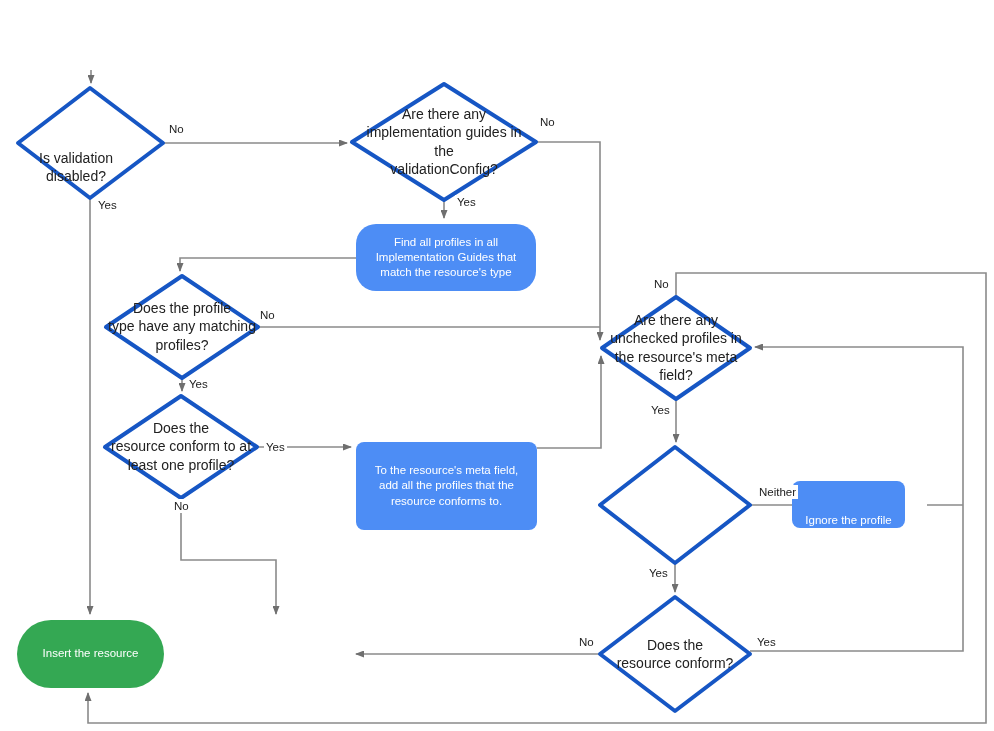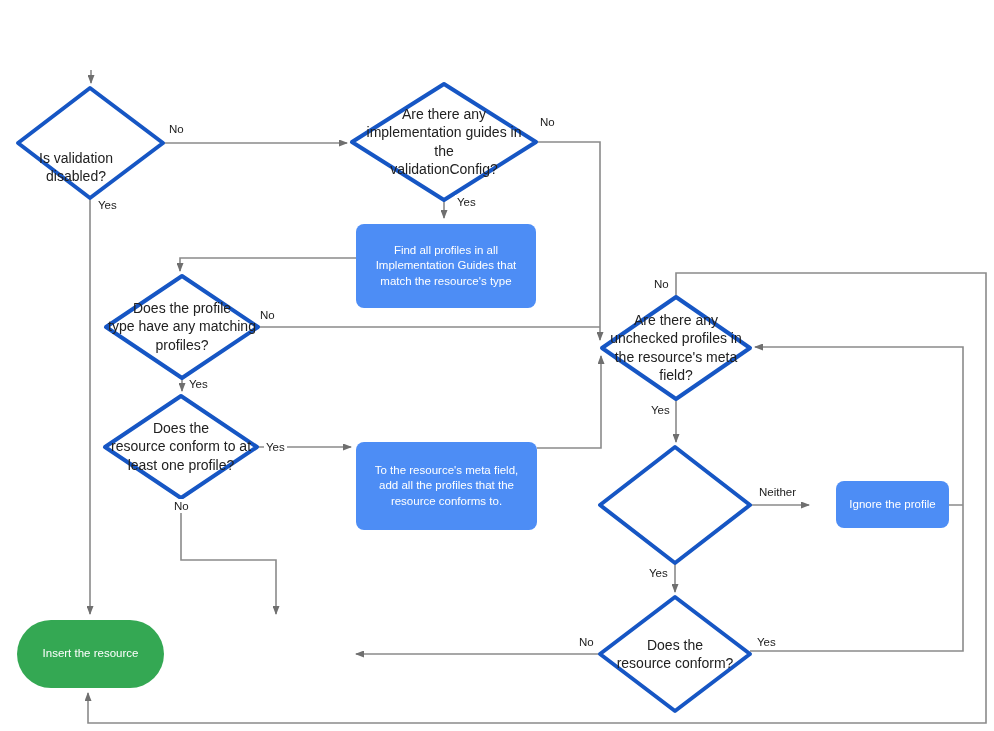--- a/index.html
+++ b/index.html
@@ -57,31 +57,31 @@
 
     <polygon class="decision" points="90,88 163,143 90,198 18,143"></polygon>
     <polygon class="decision" points="444,84 536,142 444,200 352,142"></polygon>
     <polygon class="decision" points="182,276 258,327 182,378 106,327"></polygon>
     <polygon class="decision" points="181,396 257,447 181,498 105,447"></polygon>
     <polygon class="decision" points="676,297 750,348 676,399 602,348"></polygon>
     <polygon class="decision" points="675,447 750,505 675,563 600,505"></polygon>
     <polygon class="decision" points="675,597 750,654 675,711 600,654"></polygon>
   </svg>
 
-  <div class="shape proc" style="left:356px;top:224px;width:180px;height:84px;background:var(--process-fill);">
+  <div class="shape proc" style="left:356px;top:224px;width:180px;height:67px;background:var(--process-fill);border-radius:20px;">
     <span class="inner">Find all profiles in all
 Implementation Guides that
 match the resource's type</span>
   </div>
   <div class="shape proc" style="left:356px;top:408px;width:181px;height:88px;background:var(--process-fill);margin-top:34px;">
     <span class="inner">To the resource's meta field,
 add all the profiles that the
 resource conforms to.</span>
   </div>
-  <div class="shape proc" style="left:836px;top:481px;width:113px;height:47px;background:var(--process-fill);">
+  <div class="shape proc" style="left:792px;top:481px;width:113px;height:47px;background:var(--process-fill);align-items:flex-end;">
     <span class="inner">Ignore the profile</span>
   </div>
   <div class="shape stadium" style="left:17px;top:620px;width:147px;height:68px;background:var(--accept-fill);">
     <span class="inner">Insert the resource</span>
   </div>
 
   <div class="node-label" style="left:76px;top:143px;width:135px;margin-top:24px;">Is validation disabled?</div>
   <div class="node-label" style="left:444px;top:142px;width:165px;">Are there any
 implementation guides in the
 validationConfig?</div>

